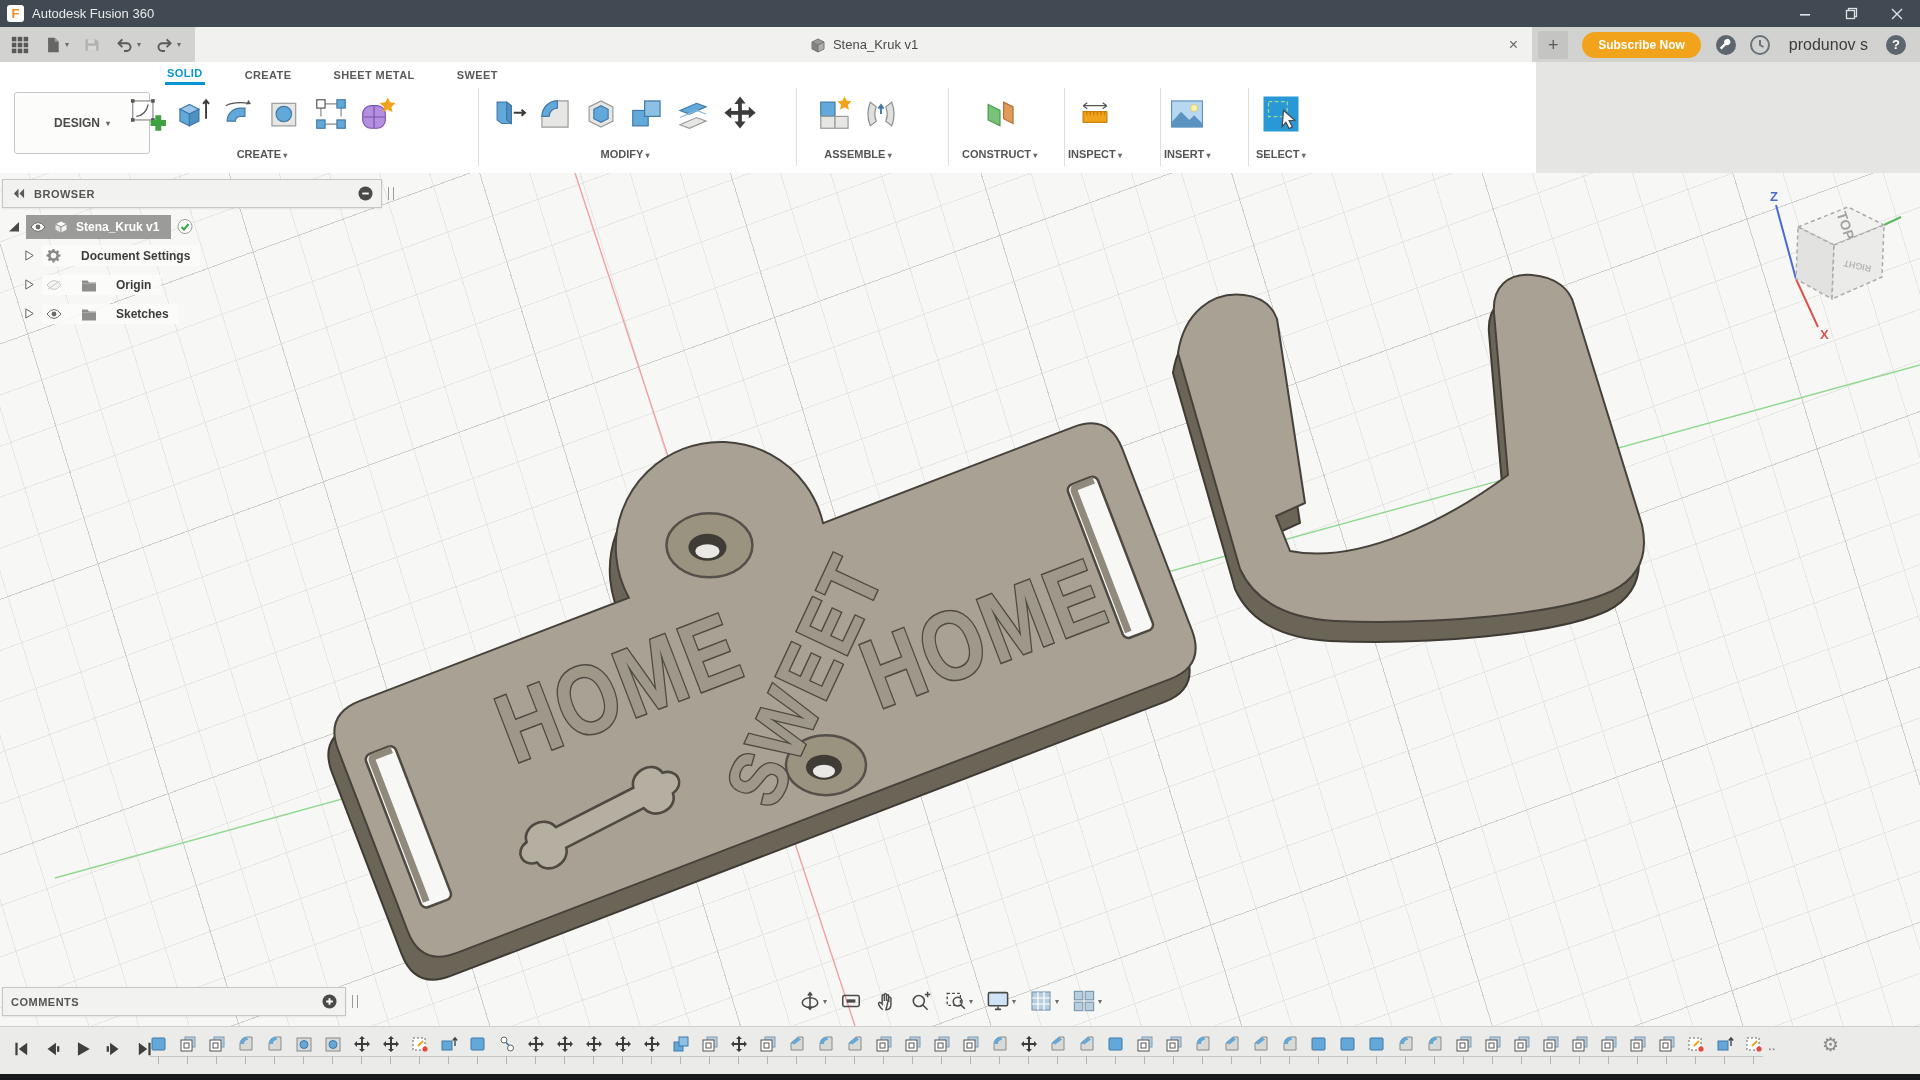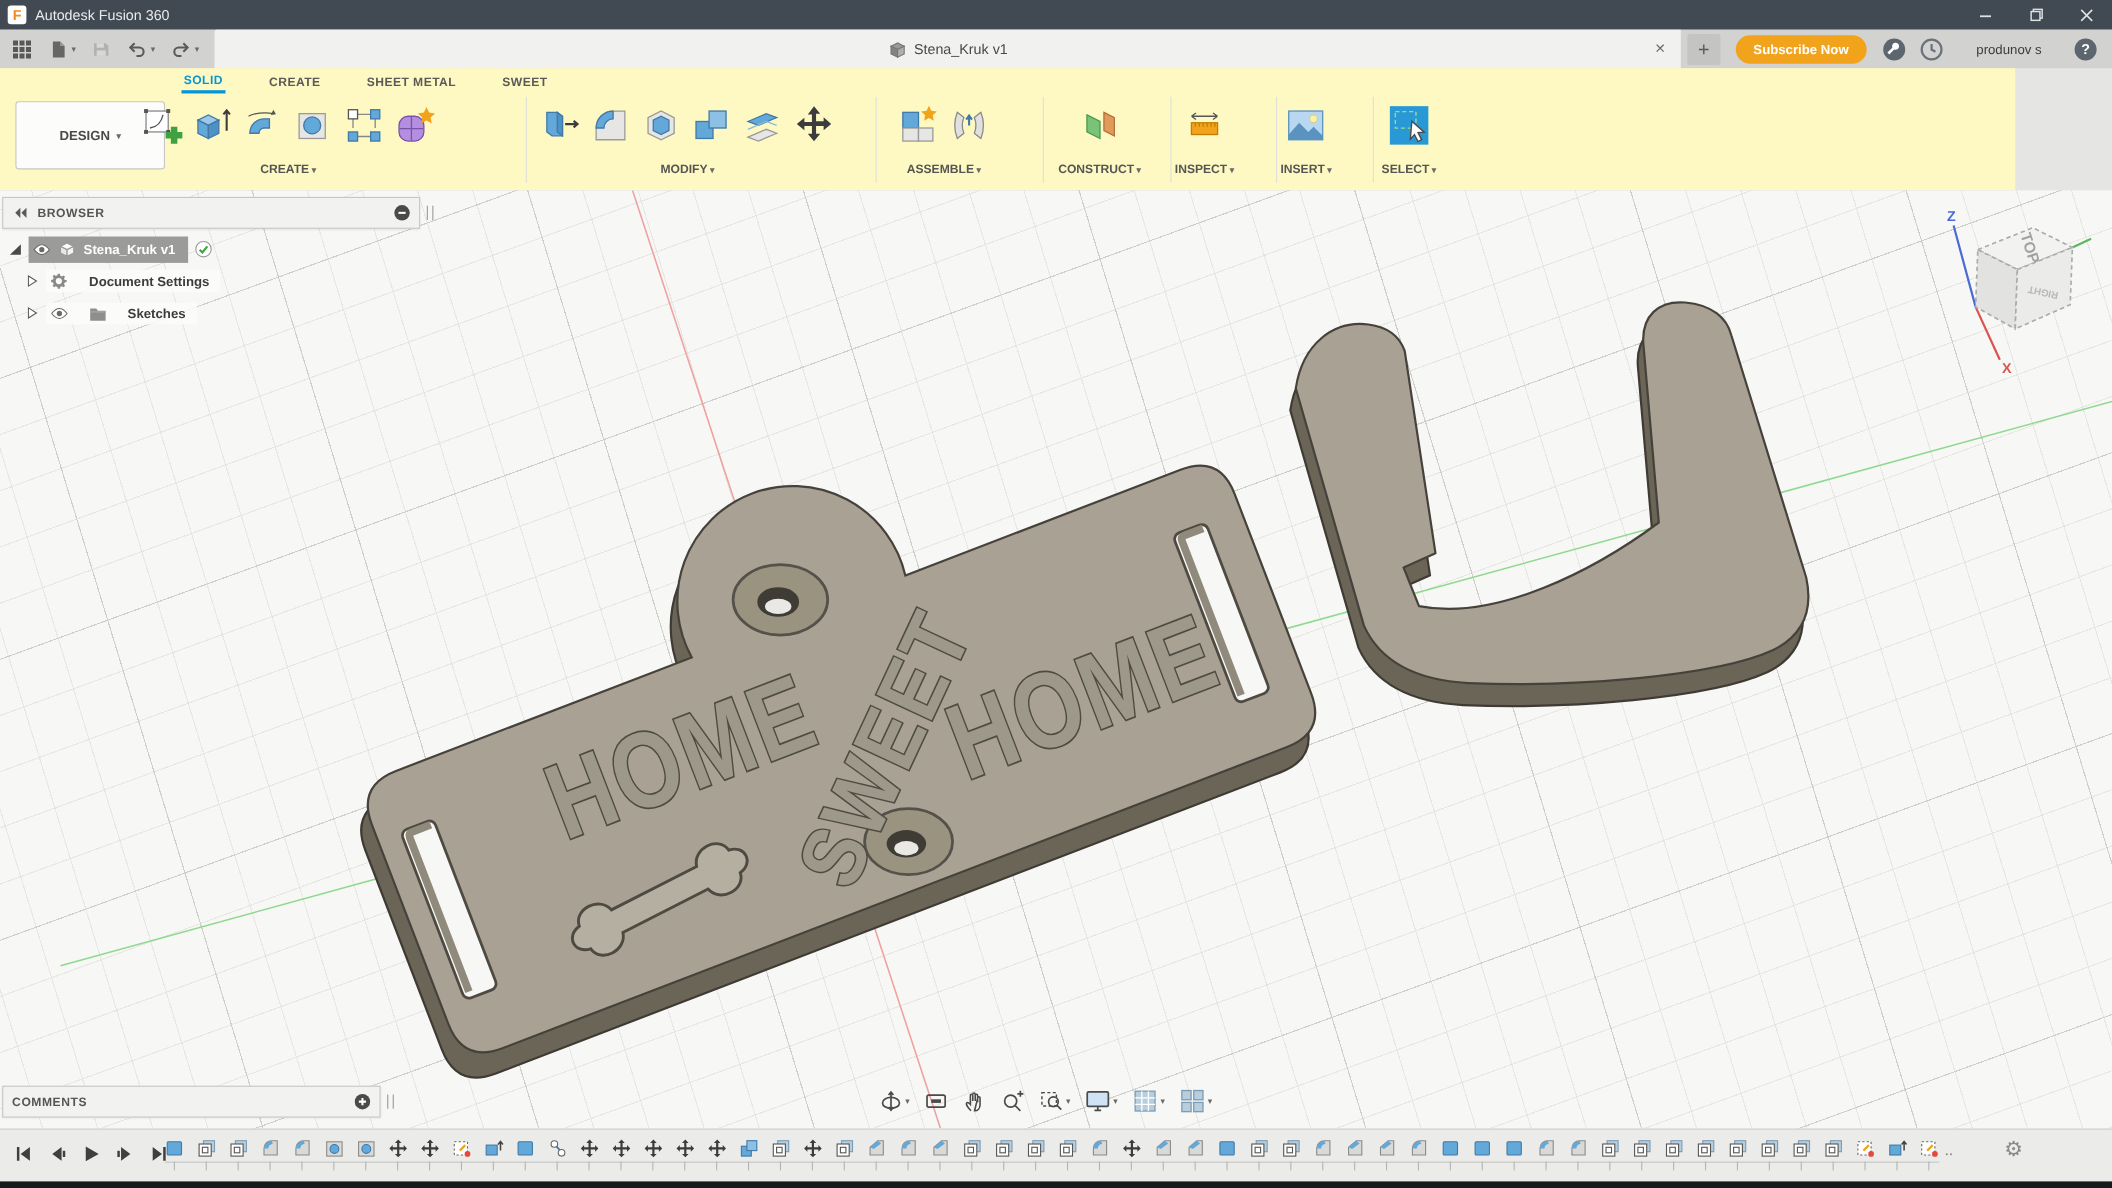--- a/index.html
+++ b/index.html
@@ -20,25 +20,25 @@
   .caret{font-size:8px;color:#6a6a68;}
   .doc-tab{flex:1;height:35px;background:#f1f1ef;display:flex;align-items:center;justify-content:center;
     position:relative;font-size:13px;color:#4a4a4a;border-top-left-radius:2px;}
   .doc-tab .tab-close{position:absolute;right:14px;font-size:16px;color:#6a6a68;cursor:default;}
   .doc-tab svg{margin-right:6px;}
   .new-tab{width:30px;height:28px;margin:0 6px;background:#c4c4c2;border:none;border-radius:2px;
     font-size:18px;color:#5a5a58;line-height:26px;text-align:center;padding:0;}
   .subscribe{height:26px;margin:0 8px;padding:0 16px;background:#f2a31c;color:#fff;border:none;
     border-radius:13px;font-size:12px;font-weight:bold;font-family:inherit;}
   .q-circle{width:22px;height:22px;margin:0 6px;display:inline-flex;align-items:center;justify-content:center;}
-  .user{font-size:12px;color:#3c3c3c;margin:0 24px;}
+  .user{font-size:16px;color:#3c3c3c;margin:0 12px;}
   .help-circle{width:20px;height:20px;border-radius:50%;background:#5d666e;color:#fff;font-size:13px;
     font-weight:bold;display:flex;align-items:center;justify-content:center;margin:0 14px 0 6px;}
   
-  .ribbon{position:absolute;left:0;top:62px;width:1832px;height:111px;background:#fef9c3;
+  .ribbon{position:absolute;left:0;top:62px;width:1536px;height:111px;background:#ffffff;
     border-bottom:1px solid #c9c9c7;}
   .rtabs{display:flex;gap:38px;padding-left:165px;height:24px;align-items:center;}
   .rtab{font-size:11px;font-weight:bold;color:#5a5a5a;letter-spacing:.4px;padding:4px 2px 3px;cursor:default;}
   .rtab.active{color:#0696d7;border-bottom:3px solid #0696d7;}
   .workspace-btn{position:absolute;left:14px;top:30px;width:134px;height:60px;background:#fcfcfa;
     border:1px solid #c6c6c4;border-radius:3px;display:flex;align-items:center;justify-content:center;
     font-size:12px;font-weight:bold;color:#4a4a4a;gap:6px;}
   .rgroup{position:absolute;top:30px;text-align:center;}
   .ricons{display:flex;gap:8px;align-items:center;justify-content:center;height:48px;}
   .rlabel{font-size:11px;color:#555553;margin-top:8px;white-space:nowrap;font-weight:bold;}
@@ -474,20 +474,42 @@
           </div>
           <div class="brow">
             <span class="expander">
               <svg width="11" height="13" viewBox="0 0 12 14">
                 <path d="M2 2 L10 7 L2 12 z" fill="#fff" stroke="#555"></path>
               </svg>
             </span>
             <span class="lblbox">
               <span class="icon16">
                 <svg width="16" height="10" viewBox="0 0 16 10">
+                  <path d="M1 5 q7 -9 14 0 q-7 9 -14 0 z" fill="#f4f4f2" stroke="#c8c8c6"></path>
+                  <path d="M2 9 L14 1" stroke="#c8c8c6"></path>
+                </svg>
+              </span>
+              <span class="icon16">
+                <svg width="16" height="14" viewBox="0 0 16 14">
+                  <path d="M1 2.5 h5.5 l1.5 2 H15 v9 H1 z" fill="#8e8e8c"></path>
+                  <path d="M1 5.5 h14" stroke="#a8a8a6"></path>
+                </svg>
+              </span>
+              <span>Origin</span>
+            </span>
+          </div>
+          <div class="brow">
+            <span class="expander">
+              <svg width="11" height="13" viewBox="0 0 12 14">
+                <path d="M2 2 L10 7 L2 12 z" fill="#fff" stroke="#555"></path>
+              </svg>
+            </span>
+            <span class="lblbox">
+              <span class="icon16">
+                <svg width="16" height="10" viewBox="0 0 16 10">
                   <path d="M1 5 q7 -9 14 0 q-7 9 -14 0 z" fill="#fff" stroke="#6a6a68"></path>
                   <circle cx="8" cy="5" r="2.4" fill="#6a6a68"></circle>
                 </svg>
               </span>
               <span class="icon16">
                 <svg width="16" height="14" viewBox="0 0 16 14">
                   <path d="M1 2.5 h5.5 l1.5 2 H15 v9 H1 z" fill="#8e8e8c"></path>
                   <path d="M1 5.5 h14" stroke="#a8a8a6"></path>
                 </svg>
               </span>

